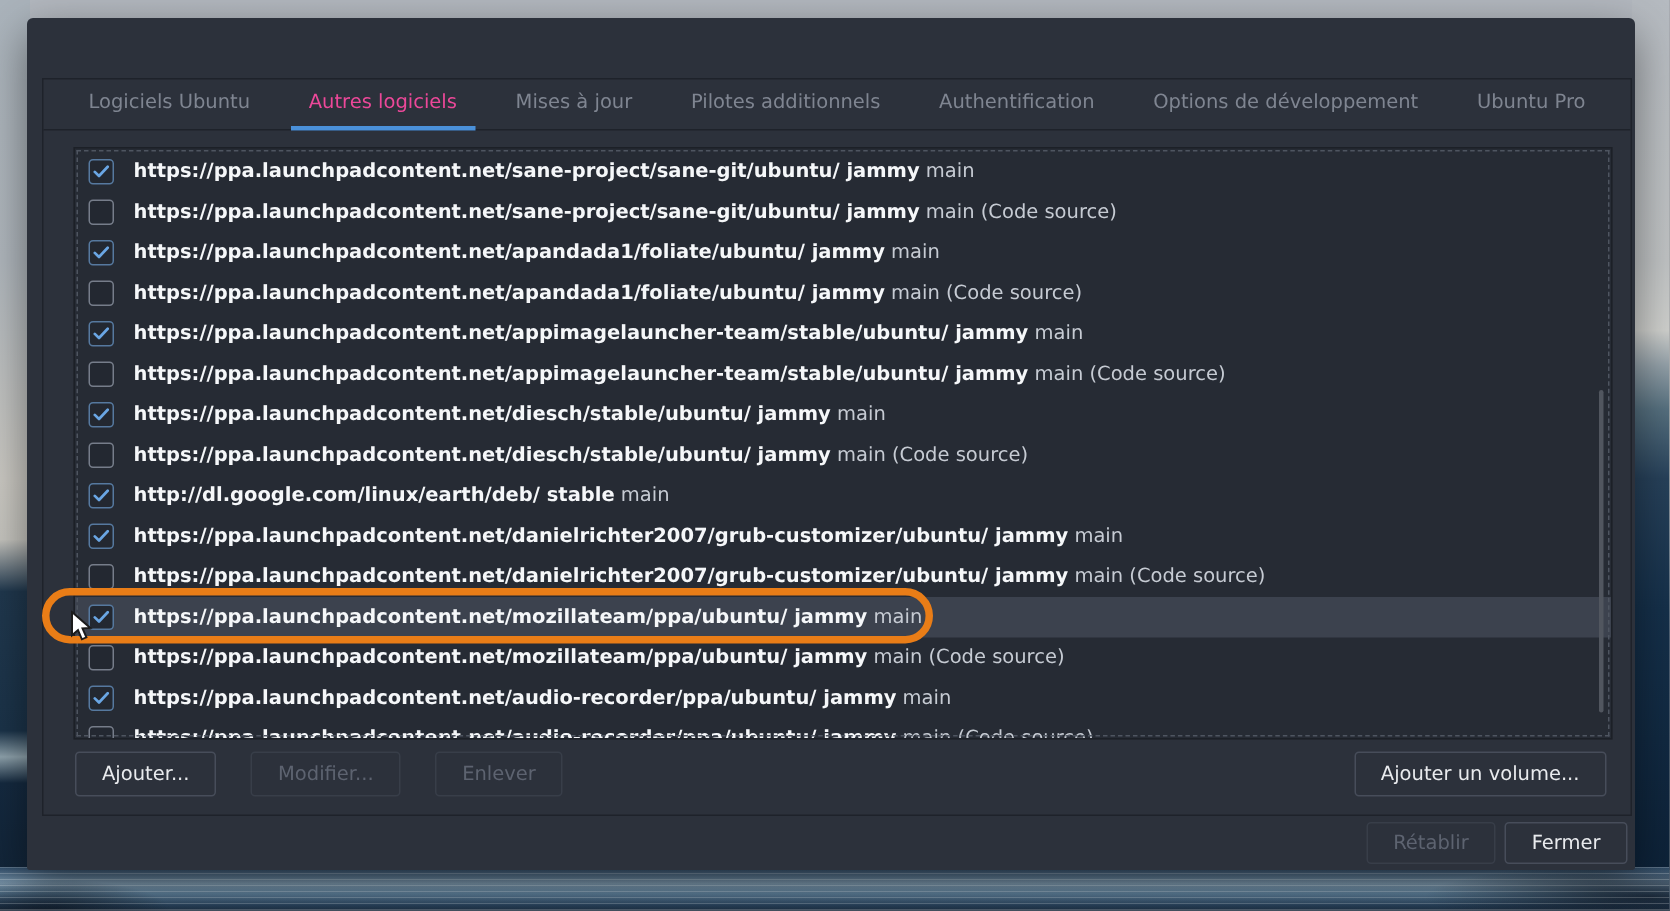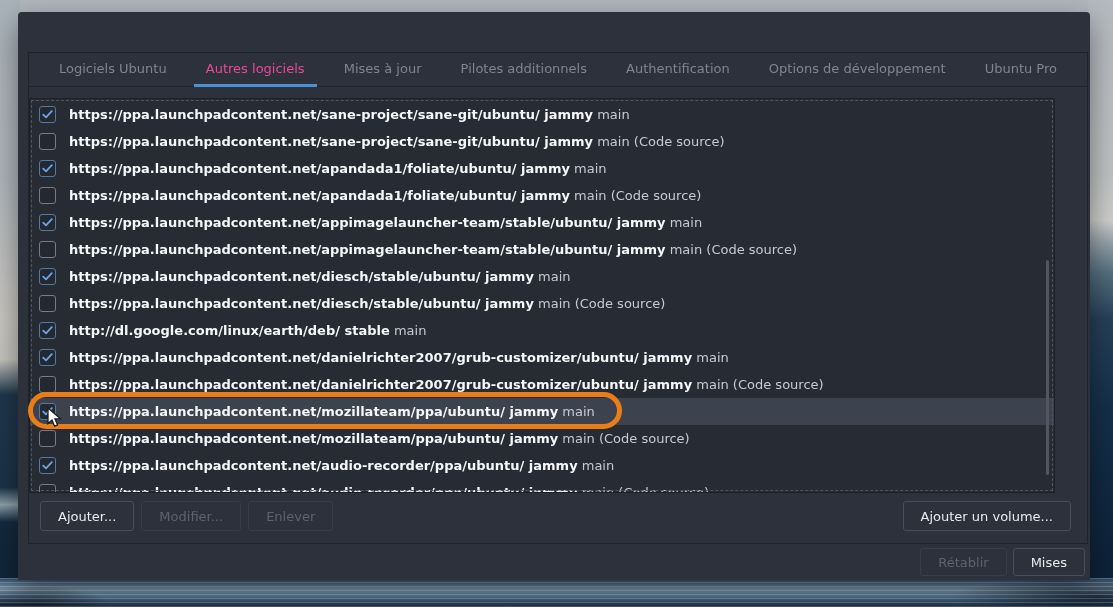--- a/index.html
+++ b/index.html
@@ -30,39 +30,39 @@
   .wc-close{font-size:14px;line-height:14px;color:#eef0f3;}
   
   .notebook{position:absolute;left:10px;top:40px;width:1058px;height:490px;
     border:1px solid #1e222a;background:#2c313b;}
   .tabbar{position:absolute;left:0;top:0;right:0;height:33px;border-bottom:1px solid #1e222a;
     display:flex;align-items:stretch;justify-content:space-between;padding:0 18px;}
   .tab{display:flex;align-items:center;padding:0 12px;font-size:13px;color:#7f8591;cursor:default;
     border-bottom:3px solid transparent;margin-bottom:-1px;white-space:nowrap;}
   .tab.active{color:#ec4899;border-bottom-color:var(--accent,#4a90d9);}
   
-  .listwrap{position:absolute;left:0;top:45px;width:1026px;height:395px;background:#262b34;
+  .listwrap{position:absolute;left:20px;top:45px;width:1026px;height:395px;background:#262b34;
     border:1px solid #1c2027;box-sizing:border-box;overflow:hidden;}
   .focusring{position:absolute;inset:1px;border:1px dashed #4e5560;pointer-events:none;}
   .rows{position:absolute;left:0;top:2px;right:0;}
   .row{height:27px;display:flex;align-items:center;padding-left:9px;}
   .row.selected{background:#3c424e;}
   .cb{width:15px;height:15px;border-radius:3px;background:#232831;border:1px solid #767d8a;
     display:flex;align-items:center;justify-content:center;flex:0 0 auto;}
   .cb.checked{border-color:#56799f;}
   .cb svg{display:block;}
   .rowlabel{margin-left:13px;font-size:13px;white-space:nowrap;color:#c6cbd3;}
   .rowlabel b{color:#f5f7f9;font-weight:bold;}
   .scroll-thumb{position:absolute;right:5px;top:161px;width:3px;height:215px;border-radius:2px;background:#51565f;}
   
   .btn{box-sizing:border-box;height:30px;display:inline-flex;align-items:center;justify-content:center;
     background:#2c313b;border:1px solid #474d5a;border-radius:3px;color:#e9ebee;font-size:13px;
     padding:0 17px;cursor:default;white-space:nowrap;font-family:inherit;}
   .btn.disabled{color:#5d6370;border-color:#383e49;}
-  .toolbar{position:absolute;left:11px;right:16px;top:448px;height:30px;display:flex;gap:7px;}
+  .toolbar{position:absolute;left:21px;right:16px;top:448px;height:30px;display:flex;gap:23px;}
   .toolbar .spacer{flex:1;}
   
   .footer{position:absolute;right:5px;top:536px;height:28px;display:flex;gap:6px;}
   .footer .btn{height:28px;}
   
   .annotation{position:absolute;left:28px;top:392px;width:594px;height:37px;border:5px solid var(--annot,#e97d17);
     border-radius:19px;box-sizing:border-box;pointer-events:none;z-index:40;}
   .cursor{position:absolute;left:47px;top:407px;z-index:50;pointer-events:none;}
 </style>
 </head>
@@ -189,21 +189,21 @@
           <button class="btn">Ajouter...</button>
           <button class="btn disabled">Modifier...</button>
           <button class="btn disabled">Enlever</button>
           <div class="spacer"></div>
           <button class="btn">Ajouter un volume...</button>
         </div>
     </div>
 
     <div class="footer" id="footer">
         <button class="btn disabled">Rétablir</button>
-        <button class="btn">Mises</button>
+        <button class="btn">Fermer</button>
       </div>
   </div>
 
   <div class="annotation"></div>
 
   <svg class="cursor" width="16" height="22" viewBox="0 0 16 22">
     <polygon points="1,1 1,16.5 5,13 7.6,19.2 10.6,17.9 8,11.9 13.2,11.6" fill="#ffffff" stroke="#1b1b1b" stroke-width="1.3"></polygon>
   </svg>
 </div>
 

